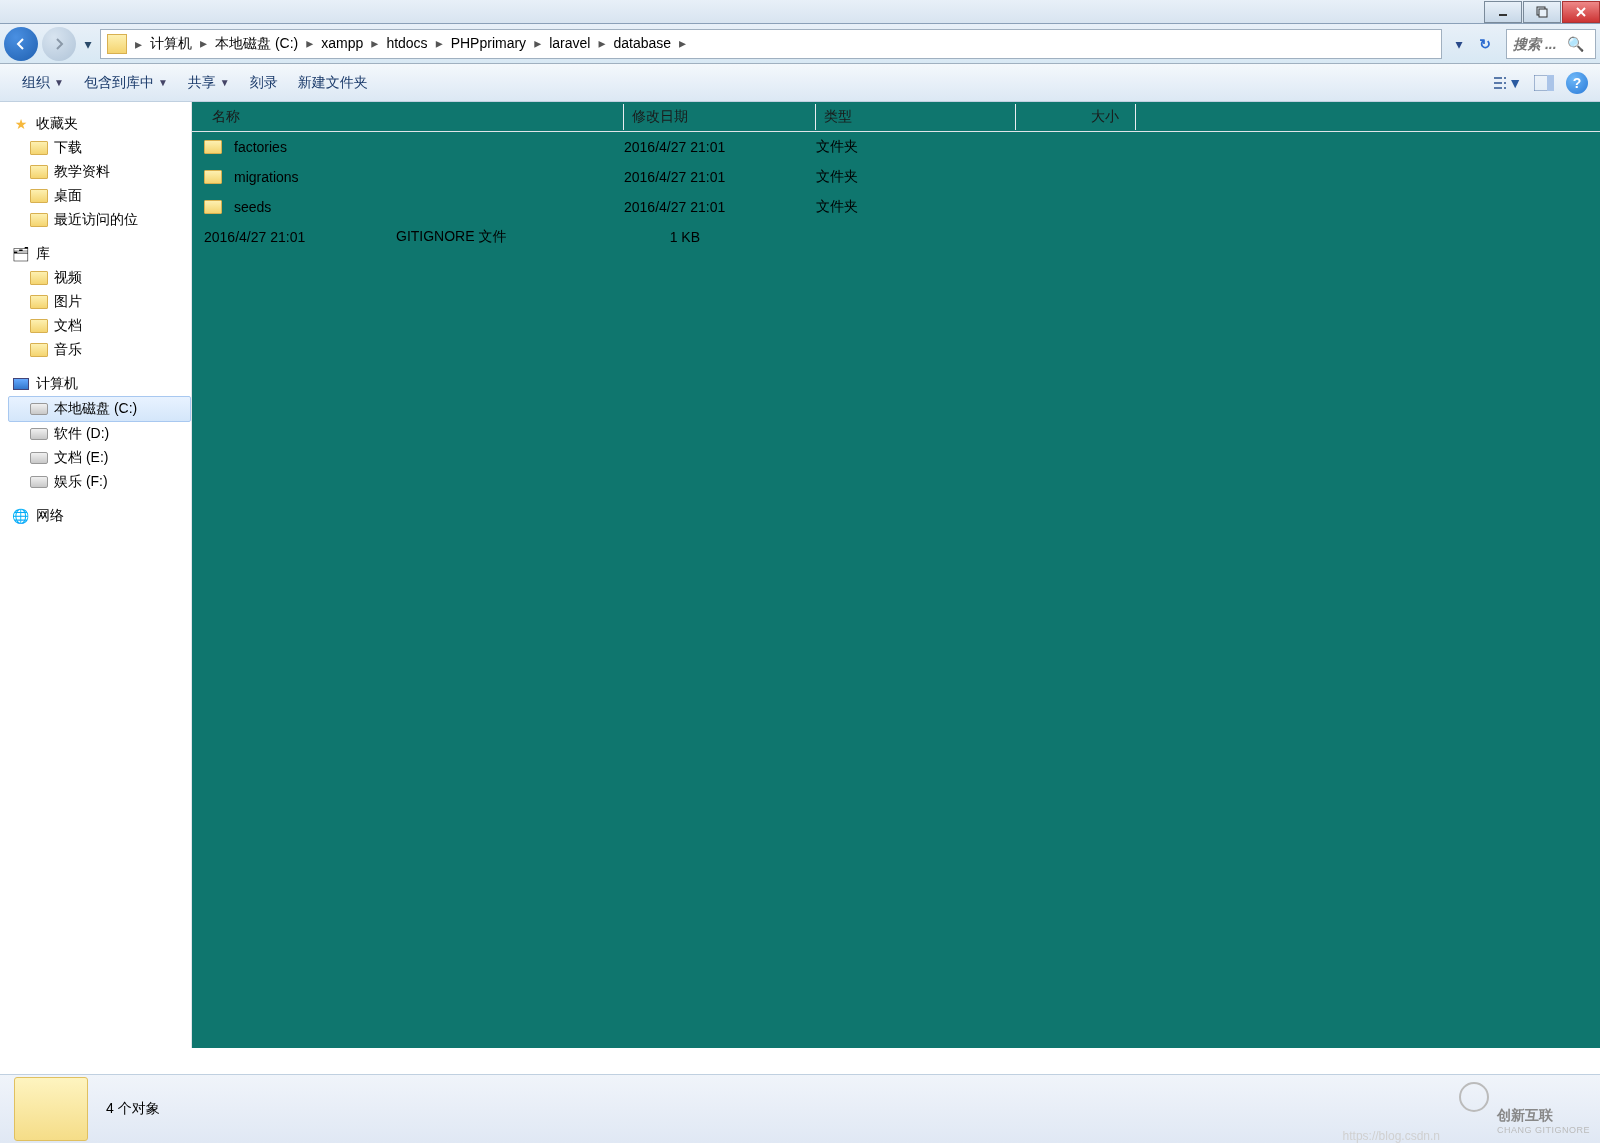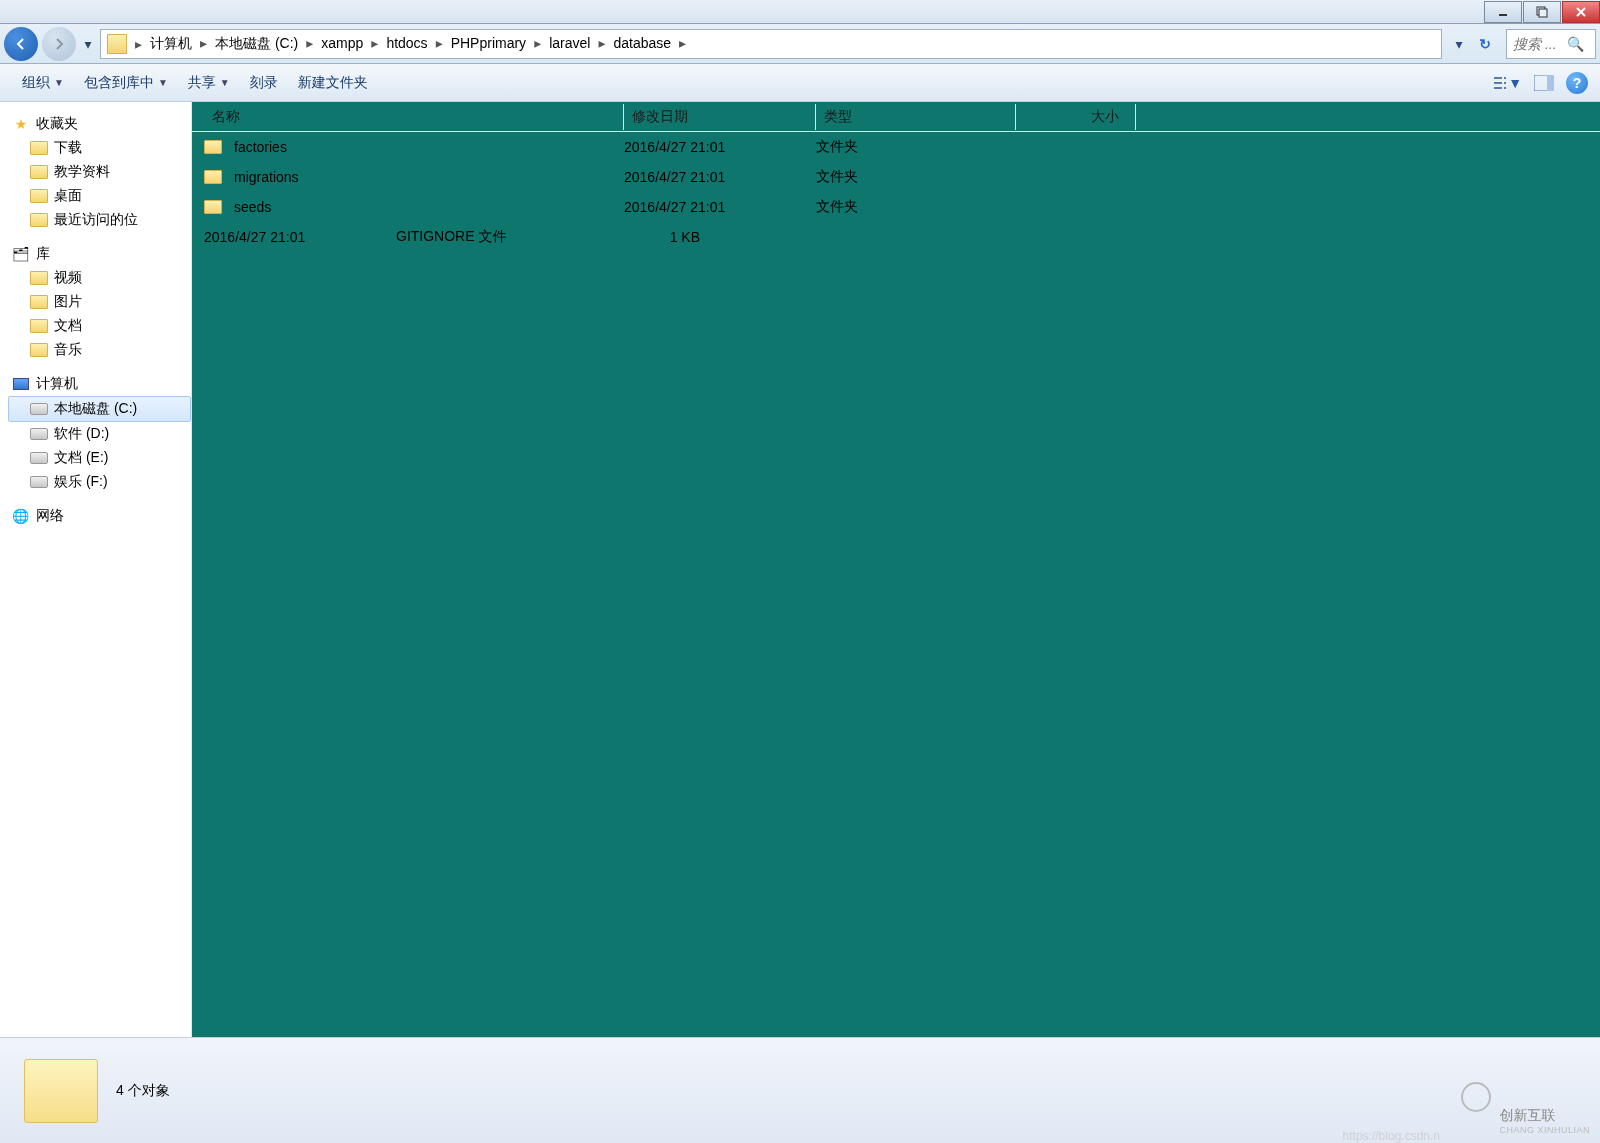--- a/index.html
+++ b/index.html
@@ -15,21 +15,21 @@
 .navbtn { width:34px; height:34px; border-radius:50%; background:radial-gradient(circle at 35% 30%,#4a90e2,#2060b0); display:flex; align-items:center; justify-content:center; color:#fff; }
 .navbtn.fwd { background:radial-gradient(circle at 35% 30%,#d8e4f0,#b0c4d8); color:#6a7a8a; }
 .nav-drop { width:16px; text-align:center; color:#2a4a6a; }
 .addressbar { flex:1; height:30px; background:#fff; border:1px solid #a0b0c0; display:flex; align-items:center; padding:0 6px; }
 .addr-icon { width:20px; height:20px; background:linear-gradient(#fdf0b0,#f4d470); border:1px solid #d8b050; margin-right:6px; }
 .crumb { padding:2px 6px; cursor:default; white-space:nowrap; }
 .chev { color:#555; padding:0 2px; }
 .addr-tools { display:flex; align-items:center; }
 .addr-tool { width:26px; height:26px; display:flex; align-items:center; justify-content:center; color:#2a4a8a; }
 .searchbox { width:90px; height:30px; border:1px solid #a0b0c0; background:#fff; display:flex; align-items:center; padding:0 6px; margin-left:4px; }
-.searchbox input { border:none; outline:none; width:54px; font-style:italic; color:#1d4ed8; }
+.searchbox input { border:none; outline:none; width:54px; font-style:italic; color:#1d4ed8;font-weight:bold; }
 .searchbox .mag { color:#4a6a9a; }
 
 
 .toolbar { height:38px; background:linear-gradient(#f4f8fc,#dce8f4); border-bottom:1px solid #c0d0e0; display:flex; align-items:center; padding:0 12px; }
 .tool { padding:4px 10px; color:#1a3a6a; display:flex; align-items:center; gap:4px; white-space:nowrap; }
 .tool .arr { font-size:10px; color:#446; }
 .toolbar-right { margin-left:auto; display:flex; align-items:center; gap:8px; }
 .tb-icon { width:28px; height:28px; display:flex; align-items:center; justify-content:center; color:#2a5aa0; }
 .help-icon { width:22px; height:22px; border-radius:50%; background:radial-gradient(circle at 35% 30%, #6eb8f8,#2a7ad8); color:#fff; display:flex; align-items:center; justify-content:center; font-weight:bold; }
 
@@ -50,21 +50,21 @@
 .col-head { height:30px; border-bottom:1px solid #e0e4e8; display:flex; align-items:center; padding-left:12px; color:#1a1a1a;}
 .ch { border-right:1px solid #e8ecf0; padding:4px 8px; }
 .ch.name{ width:420px;} .ch.date{ width:192px;} .ch.type{ width:200px;} .ch.size{ width:120px; text-align:right; padding-right:16px;}
 .row { height:30px; display:flex; align-items:center; padding-left:12px; }
 .cell.name{ width:420px; display:flex; align-items:center; gap:12px;} 
 .cell.date{ width:192px;} .cell.type{ width:200px;} .cell.size{ width:120px; text-align:right; padding-right:16px;}
 .file-i{ width:18px;height:20px;background:#fff;border:1px solid #bbb; position:relative;}
 .file-i::after{content:"";position:absolute;top:0;right:0;width:6px;height:6px;background:linear-gradient(135deg,#fff 49%,#ccc 50%);}
 
 
-.status { position:absolute; left:0; right:0; bottom:0; height:106px; background:linear-gradient(#f0f4fa,#e0e8f4); border-top:1px solid #c0d0e0; display:flex; align-items:center; padding:8px 24px; }
+.status { position:absolute; left:0; right:0; bottom:0; height:69px; background:linear-gradient(#f0f4fa,#e0e8f4); border-top:1px solid #c0d0e0; display:flex; align-items:center; padding:8px 14px; }
 .status-folder { width:74px; height:64px; background:linear-gradient(#fef4c0,#f5dd88); border:1px solid #e0c060; border-radius:3px; margin-right:18px; }
 .watermark { position:absolute; right:10px; bottom:8px; display:flex; align-items:center; gap:8px; color:#999; font-size:13px; }
 .watermark .logo{ width:30px;height:30px;border:2px solid #bbb;border-radius:50%; position:relative;}
 .faint { position:absolute; right:160px; bottom:0; color:#d0d0d0; font-size:12px; }
 </style>
 </head>
 <body>
 
 <div class="titlebar">
   <div class="win-btn">
@@ -306,17 +306,17 @@
   </div>
 </div>
 
 <div class="status">
   <div class="status-folder"></div>
   <div>4 个对象</div>
   <div class="faint">https://blog.csdn.n</div>
   <div class="watermark">
     <div class="logo"></div>
     <div>
-      <div style="font-weight:normal;color:#888;margin-top:48px;">创新互联</div>
-      <div style="font-size:9px;color:#bbb;letter-spacing:0.5px;">CHANG XINHULIAN</div>
+      <div style="font-weight:bold;color:#888;margin-top:48px;">创新互联</div>
+      <div style="font-size:9px;color:#bbb;letter-spacing:0.5px;">CHANG GITIGNORE</div>
     </div>
   </div>
 </div>
 
 </body></html>

